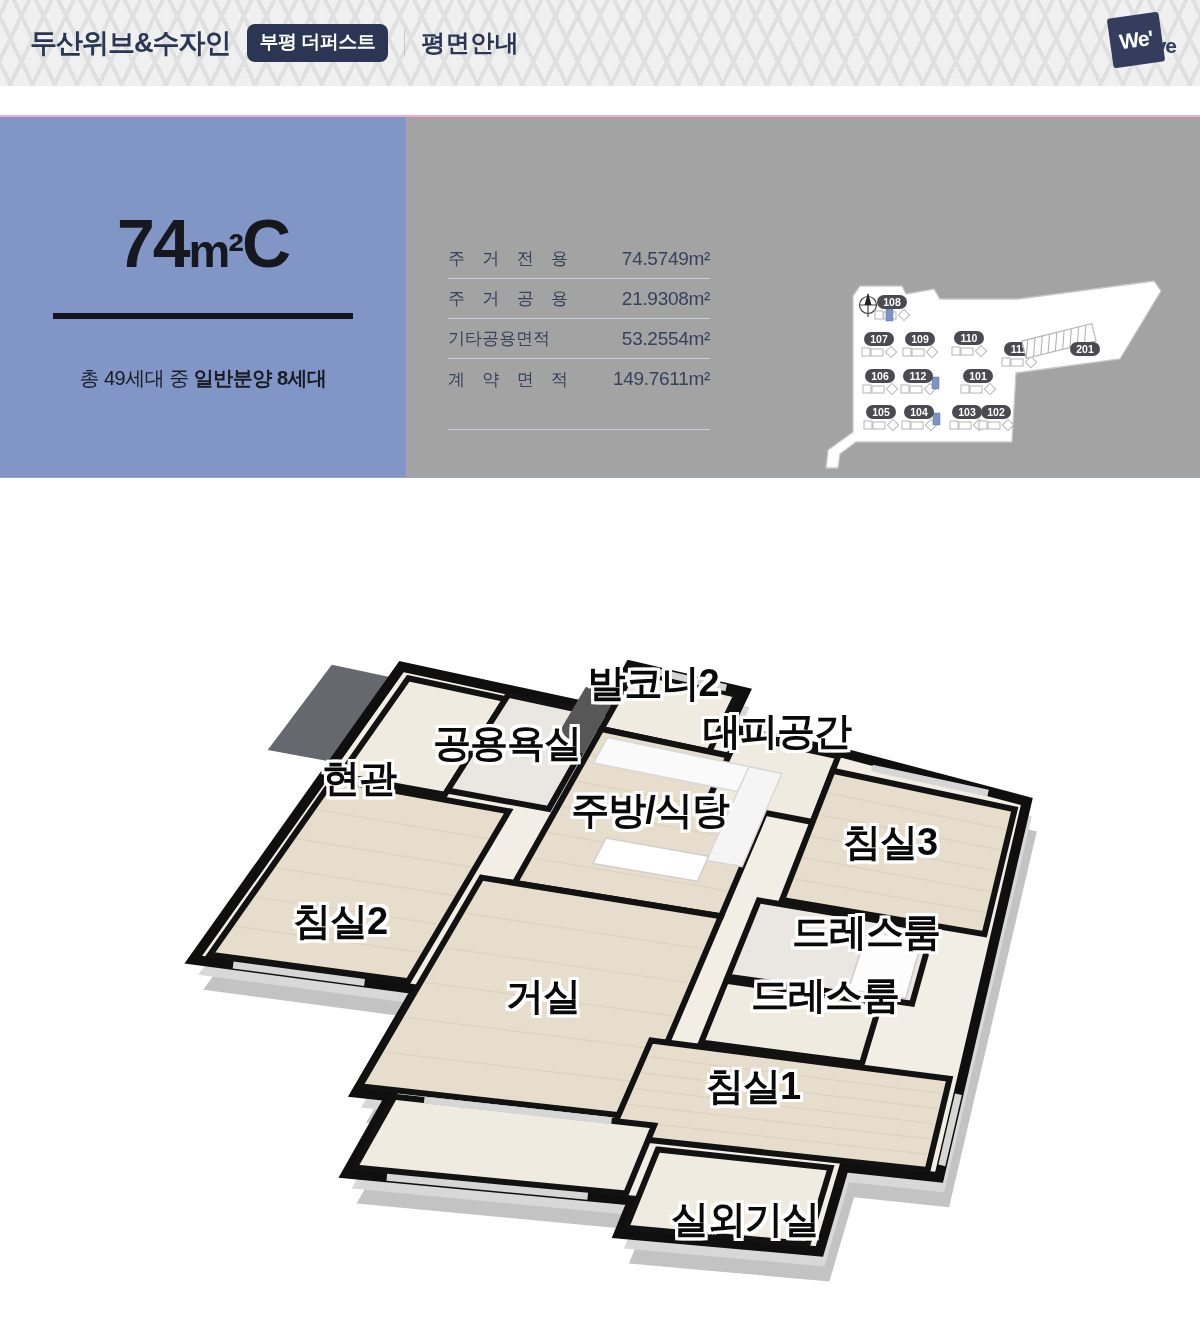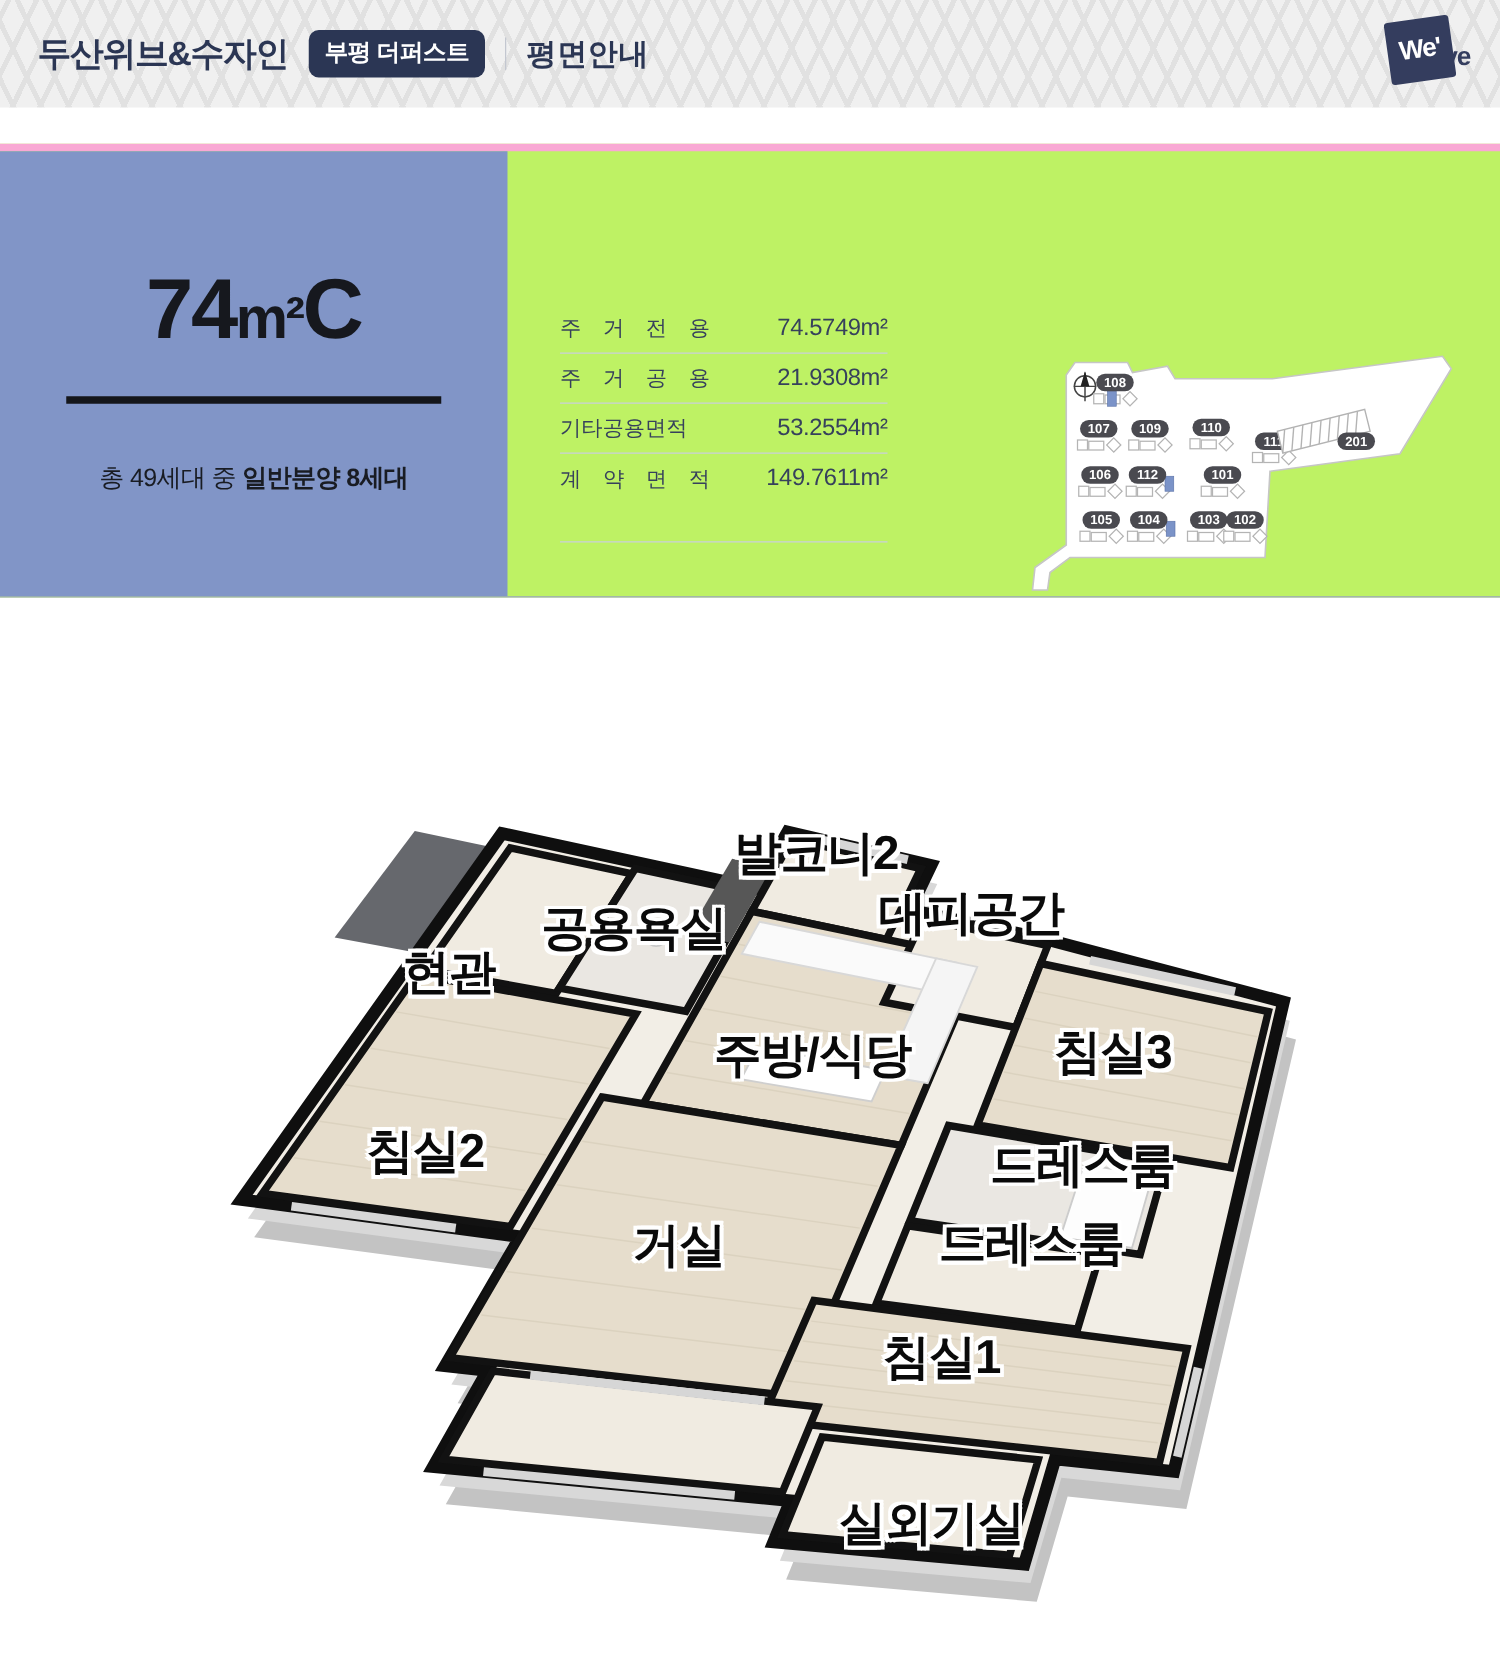--- a/index.html
+++ b/index.html
@@ -19,22 +19,22 @@
            padding:5px 13px 7px; border-radius:8px; letter-spacing:-0.5px; }
   .vdiv { width:1px; height:26px; background:#c3c7d0; margin:0 16px; }
   .ptitle { font-size:24px; font-weight:bold; color:#2b3654; letter-spacing:0.5px; }
   .logo { position:absolute; right:24px; top:15px; display:flex; align-items:center; }
   .logo-square { width:52px; height:50px; background:#343d5e; border-radius:3px; transform:rotate(-8deg);
                  display:flex; align-items:center; justify-content:center; color:#fff;
                  font-size:21px; font-weight:bold; letter-spacing:-1px; }
   .logo-tail { color:#343d5e; font-size:21px; font-weight:bold; margin-left:-7px; padding-top:12px; letter-spacing:-1px; }
 
   
-  .info-band { position:absolute; top:115px; left:0; width:100%; height:363px; background:#bef264;
-               border-top:6px solid #f9a8d4; border-bottom:1px solid #99a4bd; }
+  .info-band { position:absolute; top:115px; left:0; width:100%; height:363px; background:#a3a3a3;
+               border-top:2px solid #f9a8d4; border-bottom:1px solid #99a4bd; }
   .unit-panel { position:absolute; left:0; top:0; width:406px; height:100%; background:#8195c7; text-align:center; }
   .unit-name { margin-top:92px; color:#16181e; font-weight:bold; letter-spacing:-2px; line-height:1; }
   .unit-name .n1 { font-size:68px; }
   .unit-name .n2 { font-size:47px; }
   .unit-rule { width:300px; height:6px; background:#14161b; margin:36px auto 0; }
   .unit-note { margin-top:46px; font-size:20px; color:#191c23; letter-spacing:-0.5px; }
   .unit-note b { font-weight:bold; }
 
   .area-table { position:absolute; left:448px; top:122px; width:262px; }
   .arow { display:flex; justify-content:space-between; align-items:center; height:40px; border-bottom:1px solid #c9cfda;gap:36px; }
@@ -277,21 +277,21 @@
       <line x1="958.452" y1="1094.1799999999998" x2="941.838" y2="1165.37" stroke="#d6d6d6" stroke-width="7"></line>
       <line x1="651.7665" y1="670.5474999999999" x2="726.2205" y2="687.8575000000001" stroke="#d6d6d6" stroke-width="7"></line>
       <line x1="424.208" y1="1100.1200000000001" x2="611.56" y2="1120.8" stroke="#d6d6d6" stroke-width="7"></line>
     </svg>
 
   <div class="plan-labels">
     <div class="room-label" style="left: 653px; top: 683px;">발코니2</div>
     <div class="room-label" style="left: 507px; top: 743px;">공용욕실</div>
     <div class="room-label" style="left: 777px; top: 731px;">대피공간</div>
     <div class="room-label" style="left: 359px; top: 778px;">현관</div>
-    <div class="room-label" style="left: 650px; top: 844px;">주방/식당</div>
+    <div class="room-label" style="left: 650px; top: 810px;">주방/식당</div>
     <div class="room-label" style="left: 890px; top: 842px;">침실3</div>
     <div class="room-label" style="left: 340px; top: 921px;">침실2</div>
     <div class="room-label" style="left: 866px; top: 932px;">드레스룸</div>
     <div class="room-label" style="left: 825px; top: 995px;">드레스룸</div>
     <div class="room-label" style="left: 543px; top: 996px;">거실</div>
     <div class="room-label" style="left: 753px; top: 1086px;">침실1</div>
     <div class="room-label" style="left: 745px; top: 1219px; text-align: right;">실외기실</div>
   </div>
 
 </div>

